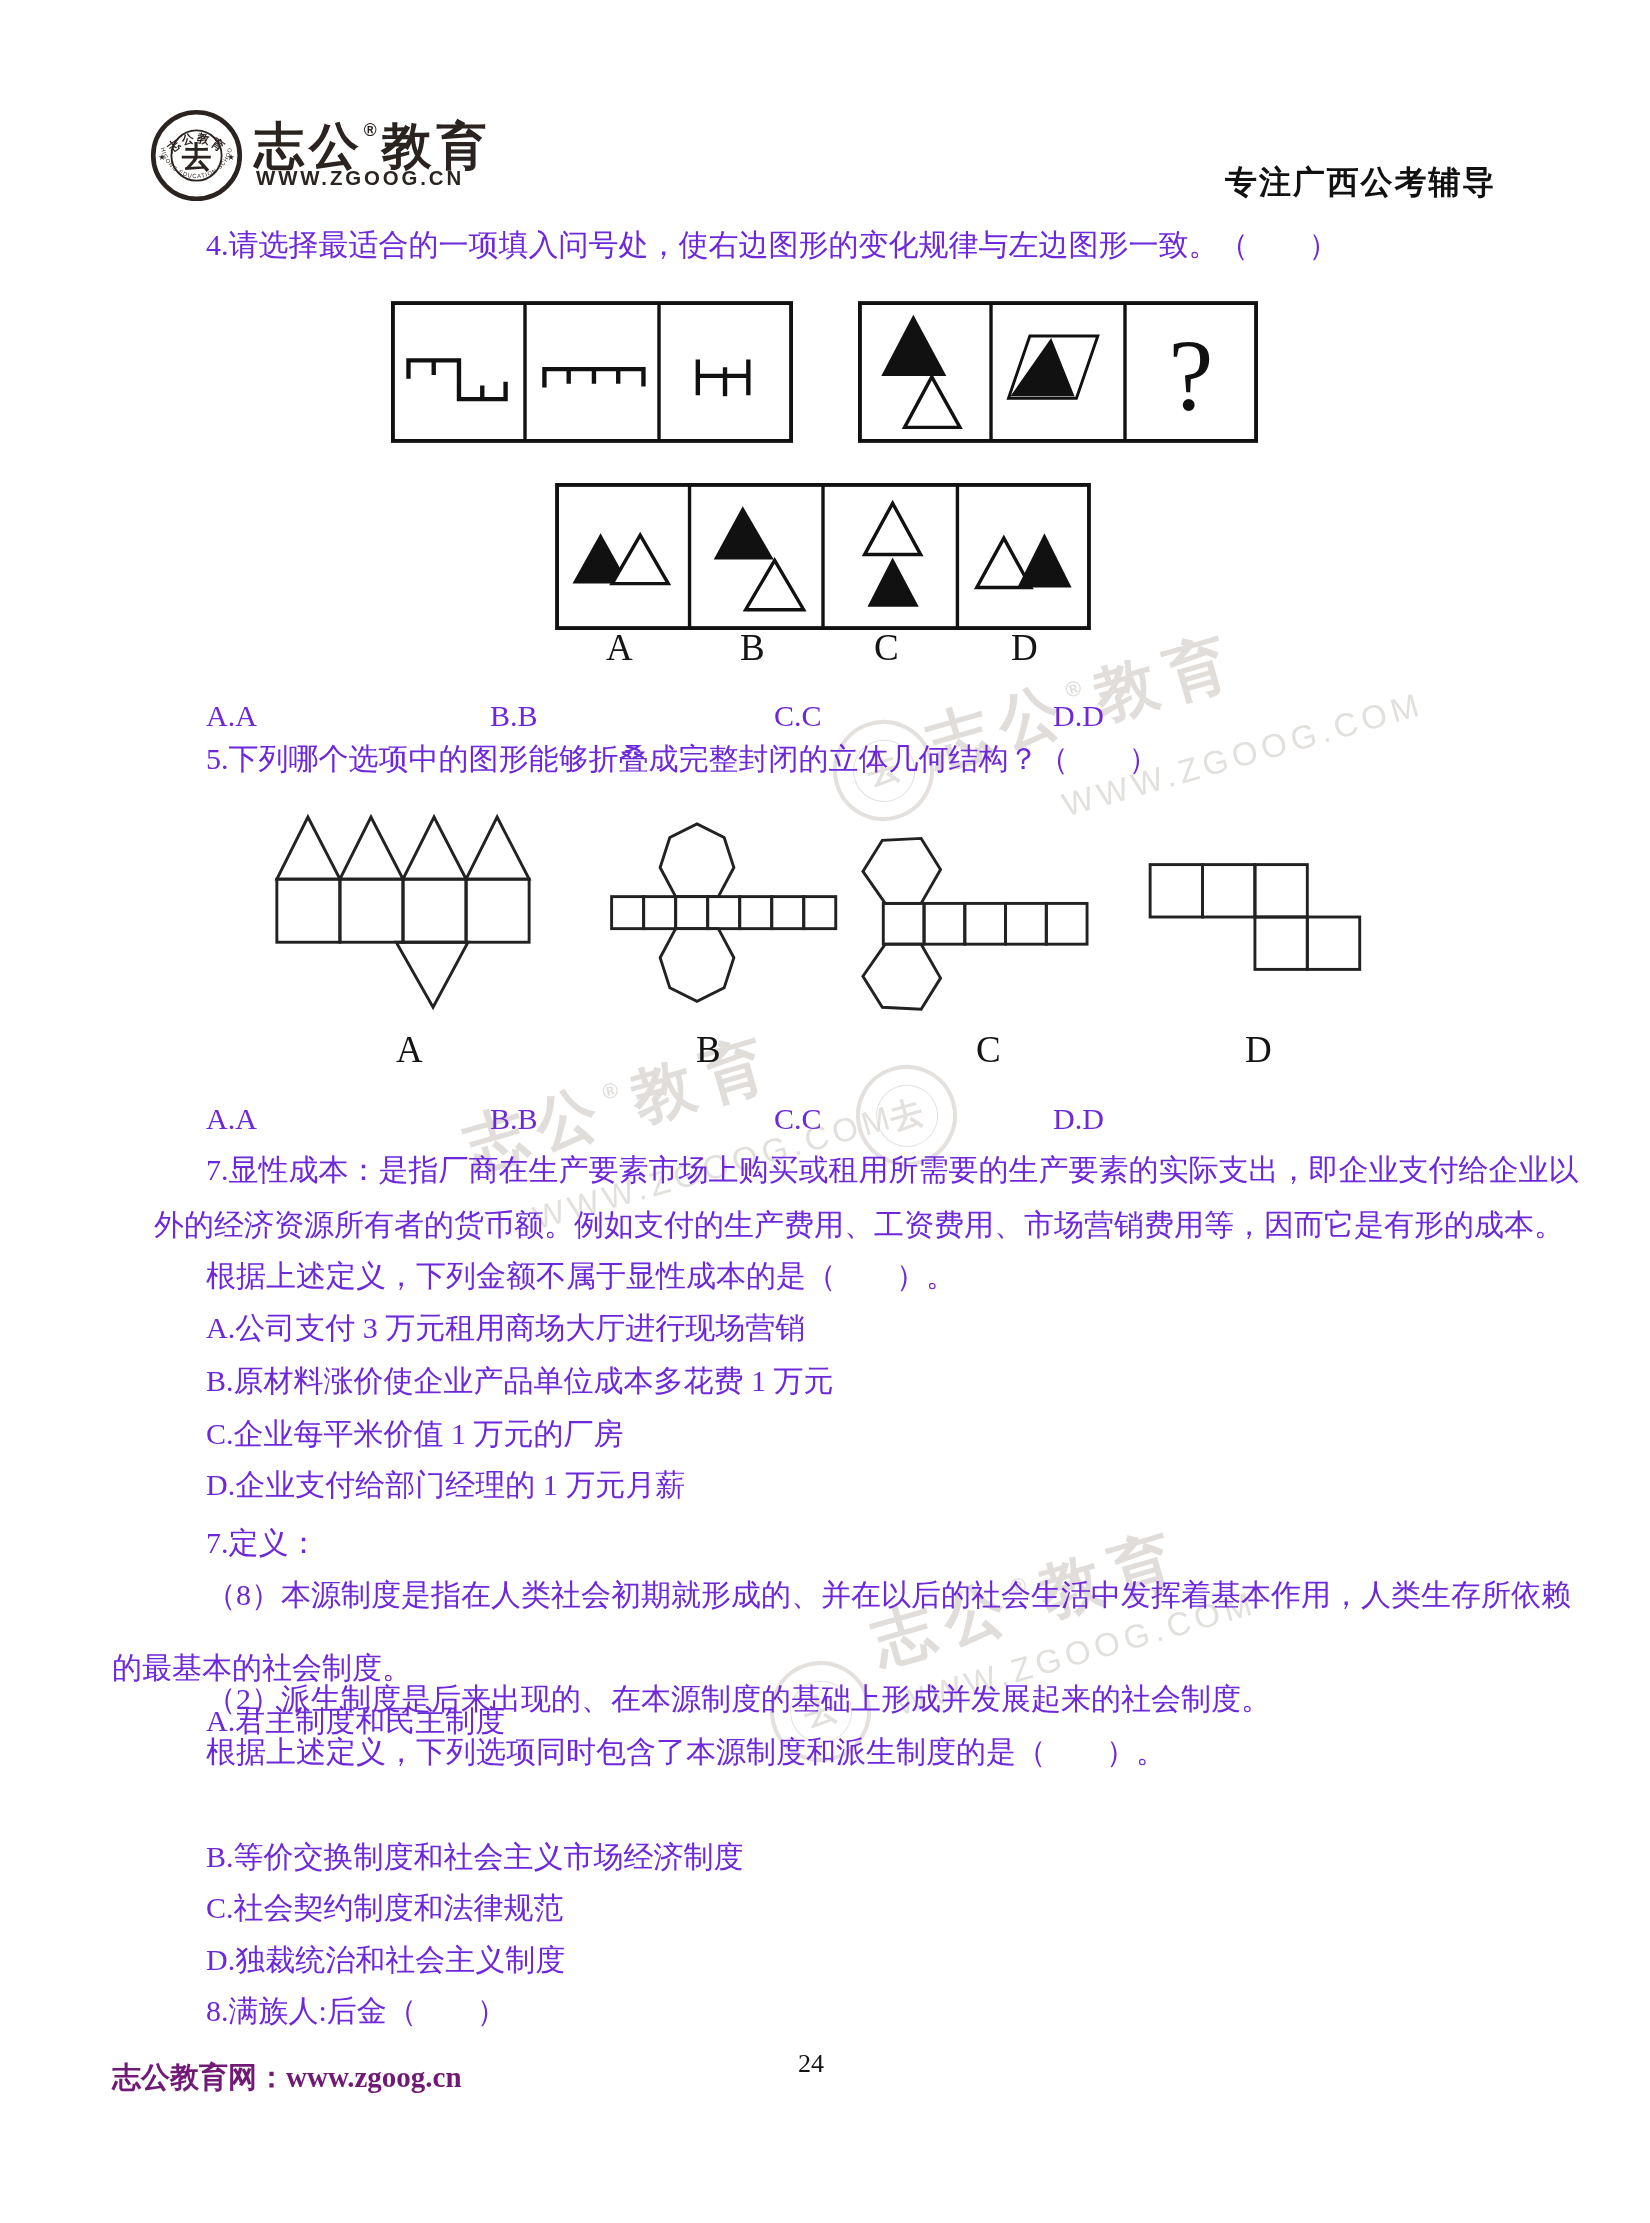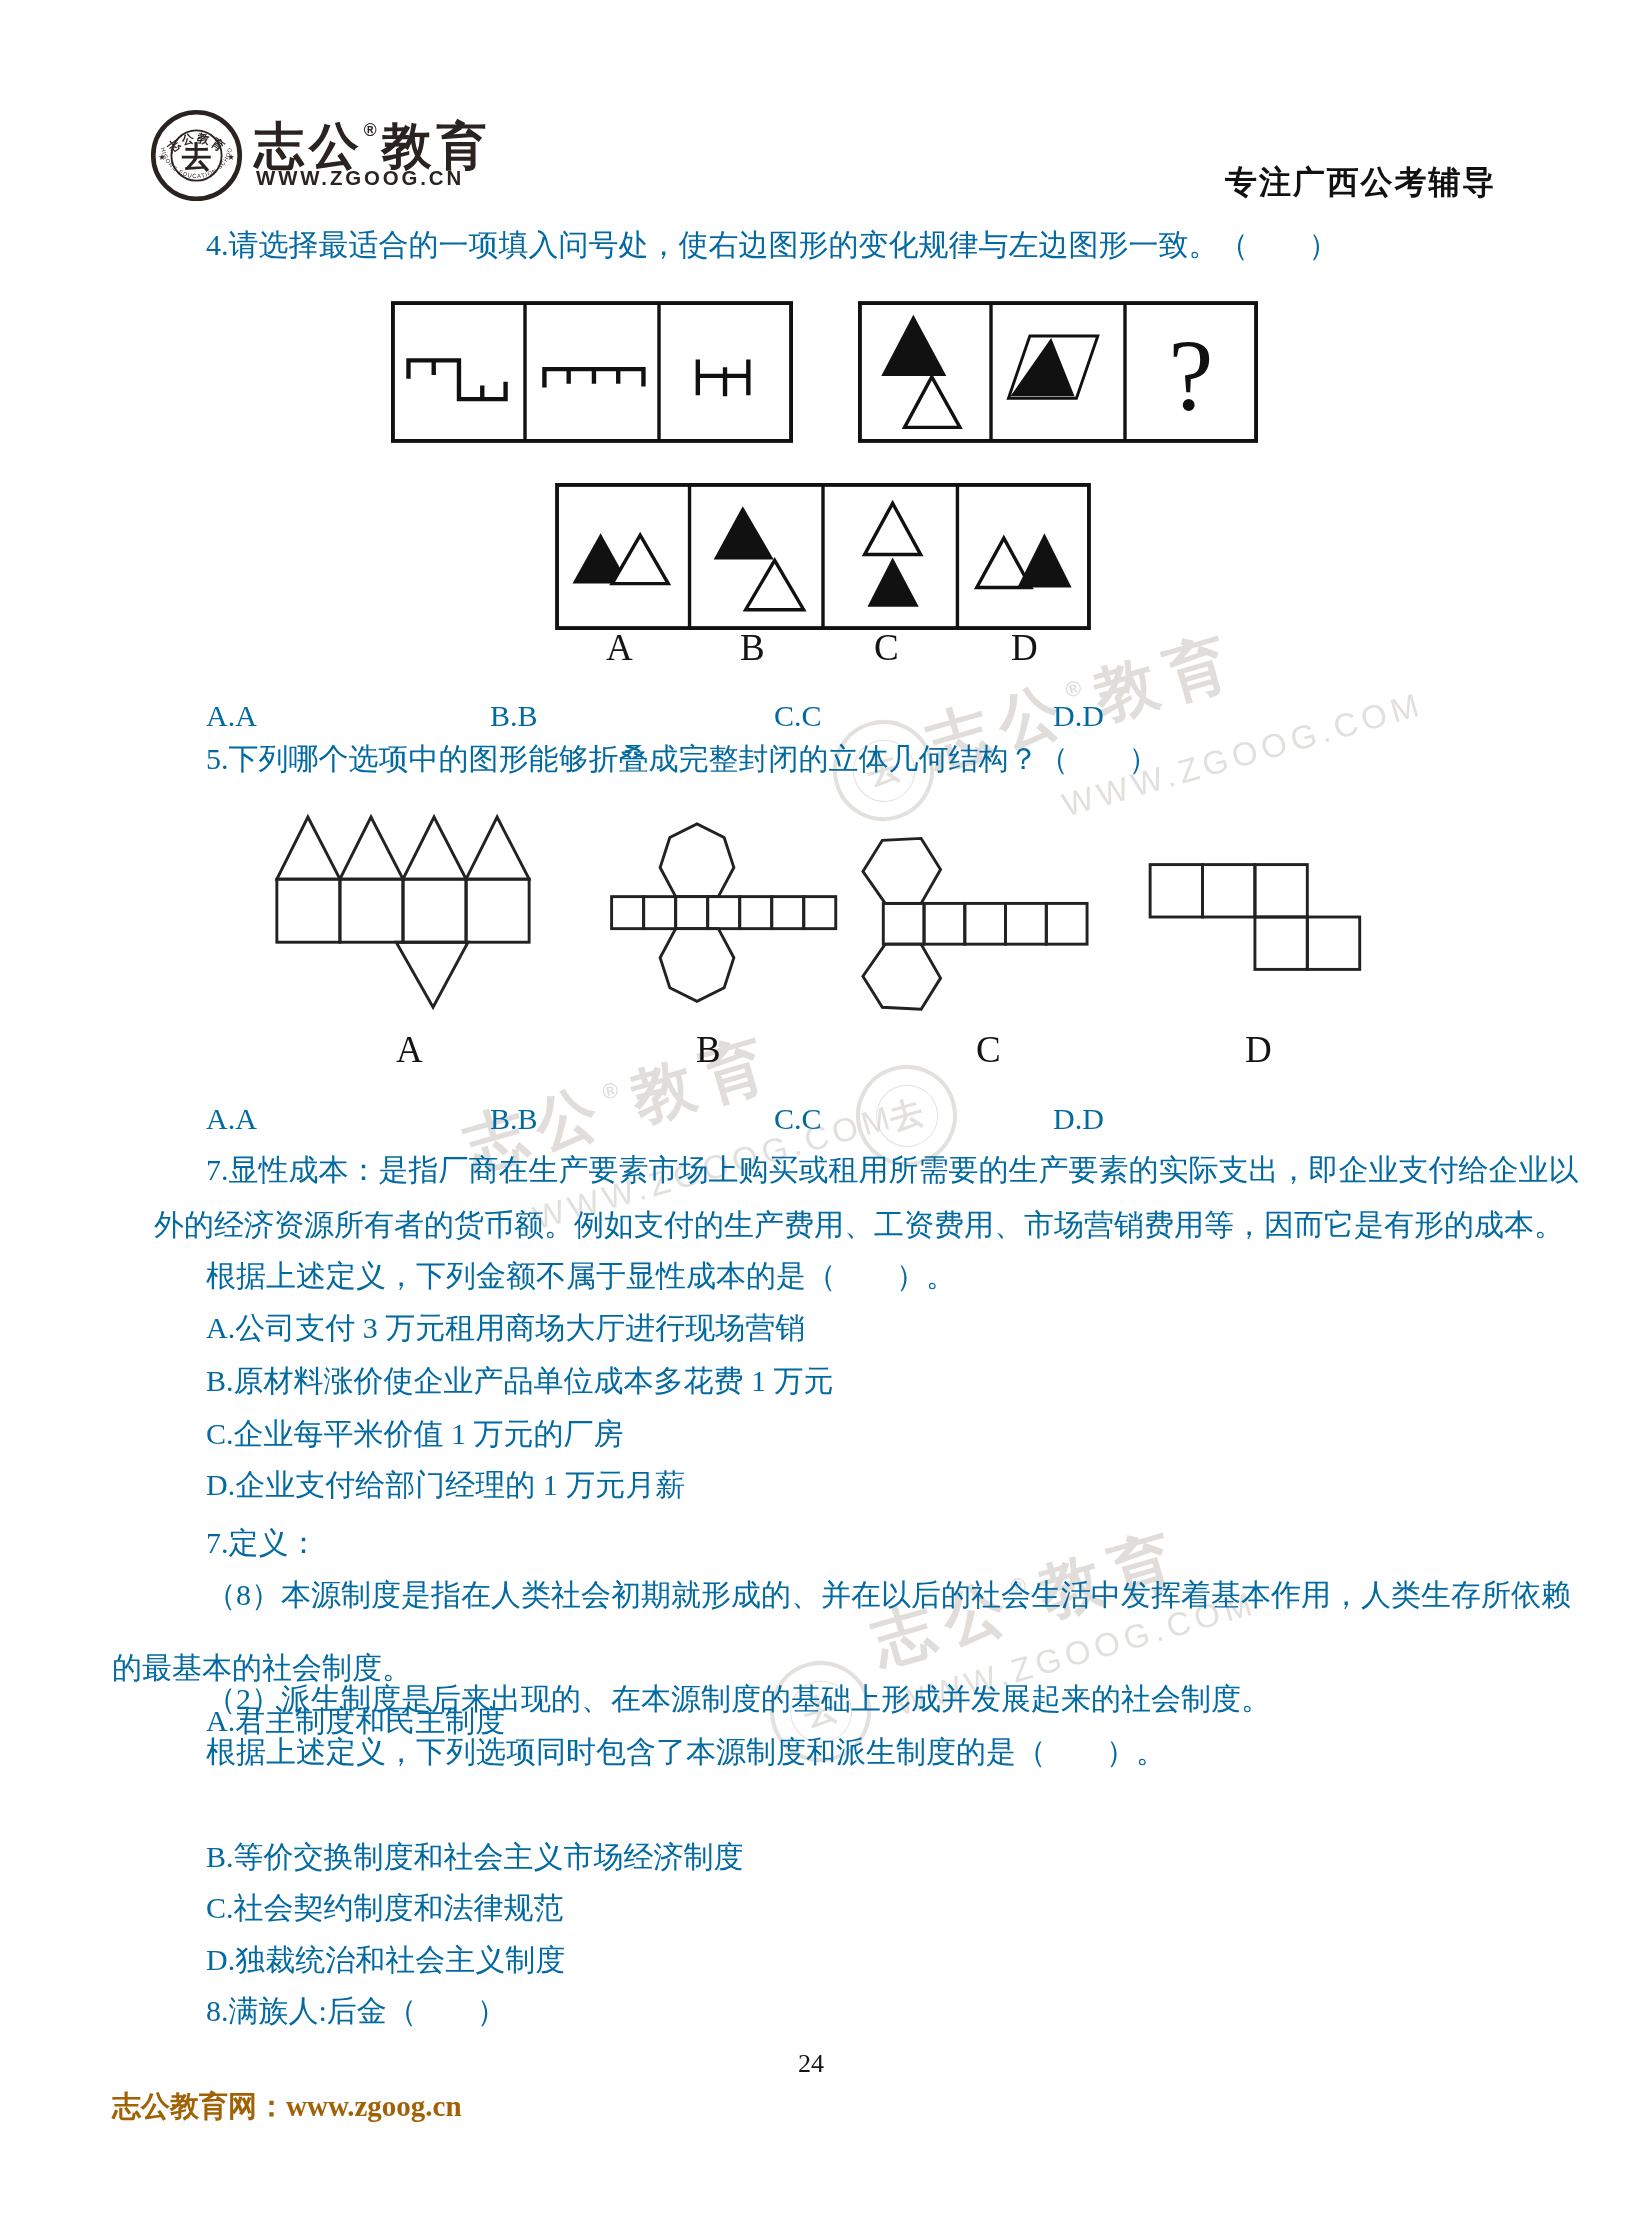--- a/index.html
+++ b/index.html
@@ -1,29 +1,29 @@
 <!DOCTYPE html>
 <html><head>
 <meta charset="utf-8">
 <style>
   html,body{margin:0;padding:0;background:#ffffff;}
   #page{position:relative;width:1651px;height:2223px;background:#fff;overflow:hidden;
         font-family:"Liberation Serif",serif;color:#141414;}
   .abs{position:absolute;}
-  .txt{position:absolute;font-size:30px;line-height:1;white-space:nowrap;color:#0369a1;}
+  .txt{position:absolute;font-size:30px;line-height:1;white-space:nowrap;color:#6d28d9;}
   .lbl{position:absolute;font-size:37px;line-height:1;color:#141414;}
   .brand-cn{position:absolute;left:254px;top:113px;font-family:"Liberation Sans",sans-serif;
             font-weight:900;font-size:50px;letter-spacing:4.9px;color:#2b2320;white-space:nowrap;}
   .brand-cn sup{font-size:17.5px;vertical-align:27px;}
   .brand-url{position:absolute;left:256px;top:167px;font-family:"Liberation Sans",sans-serif;
              font-weight:700;font-size:20.4px;letter-spacing:2.9px;color:#2b2320;}
   .tagline{position:absolute;left:1225px;top:161px;font-family:"Liberation Sans",sans-serif;
            font-weight:900;font-size:32px;color:#111;letter-spacing:1.9px;}
   .footer-site{position:absolute;left:112px;top:2058px;font-size:29px;font-weight:700;
-               font-family:"Liberation Sans",sans-serif;color:#a16207;margin-top:29px;}
+               font-family:"Liberation Sans",sans-serif;color:#701a75;}
   .footer-site .url{font-family:"Liberation Serif",serif;font-weight:700;}
   .pagenum{position:absolute;left:798px;top:2049px;font-size:26px;color:#141414;}
   svg{display:block;}
   
   .wm{position:absolute;color:#ccc7c2;font-family:"Liberation Sans",sans-serif;
       transform:rotate(-16deg);transform-origin:left top;white-space:nowrap;z-index:0;}
   .wm-chars{font-size:62px;font-weight:700;letter-spacing:11.6px;opacity:.6;}
   .wm-chars sup{font-size:21.3px;vertical-align:29px;}
   .wm-url{font-size:33px;letter-spacing:4.9px;opacity:.55;}
   .wm-circ{position:absolute;width:93px;height:93px;border:4.9px solid #d2cdc8;border-radius:50%;

